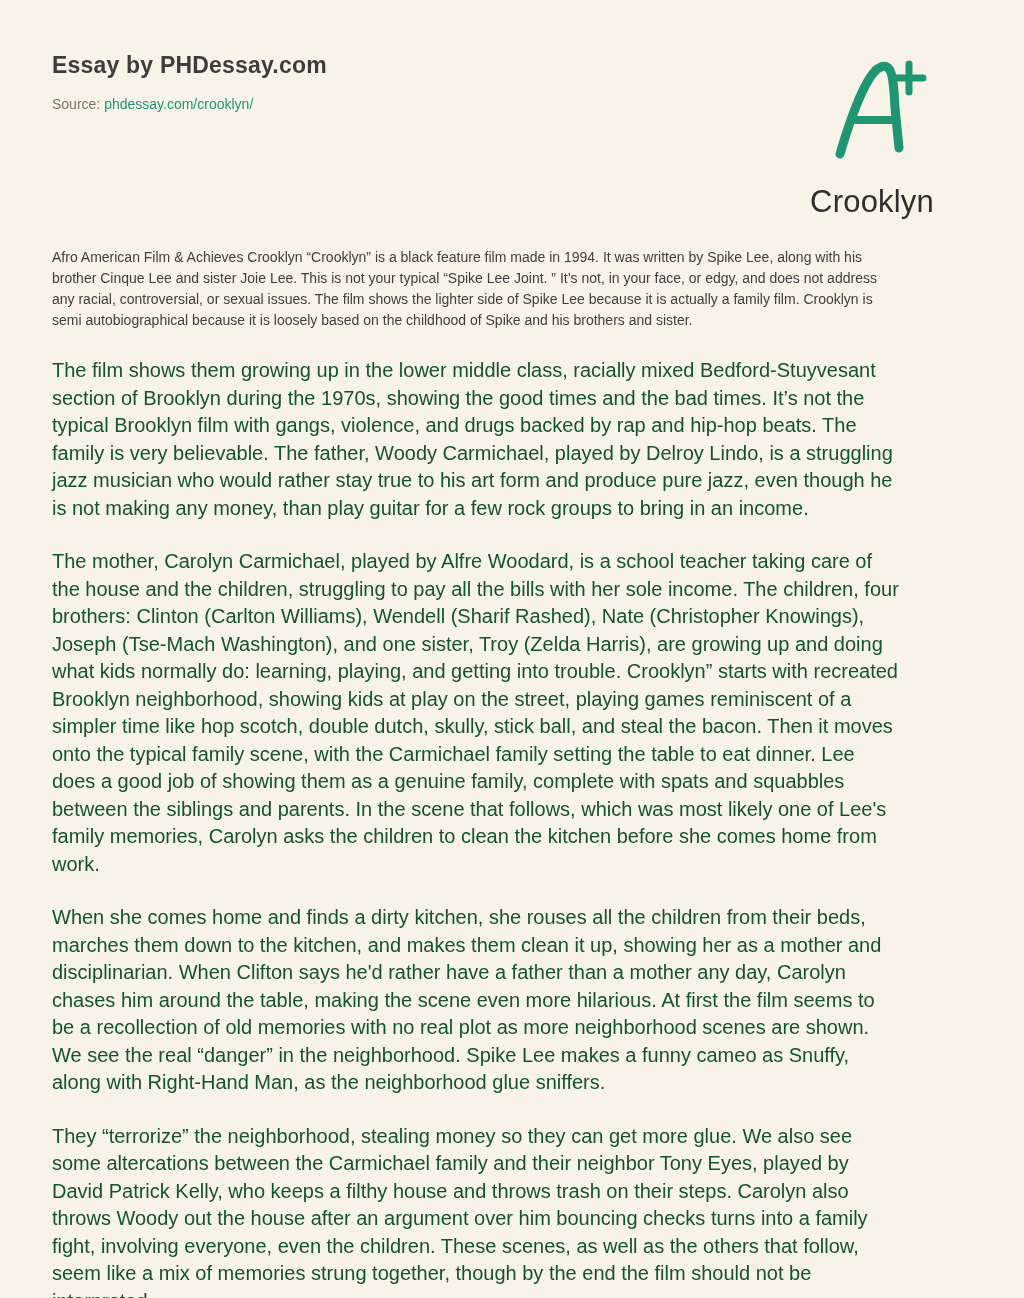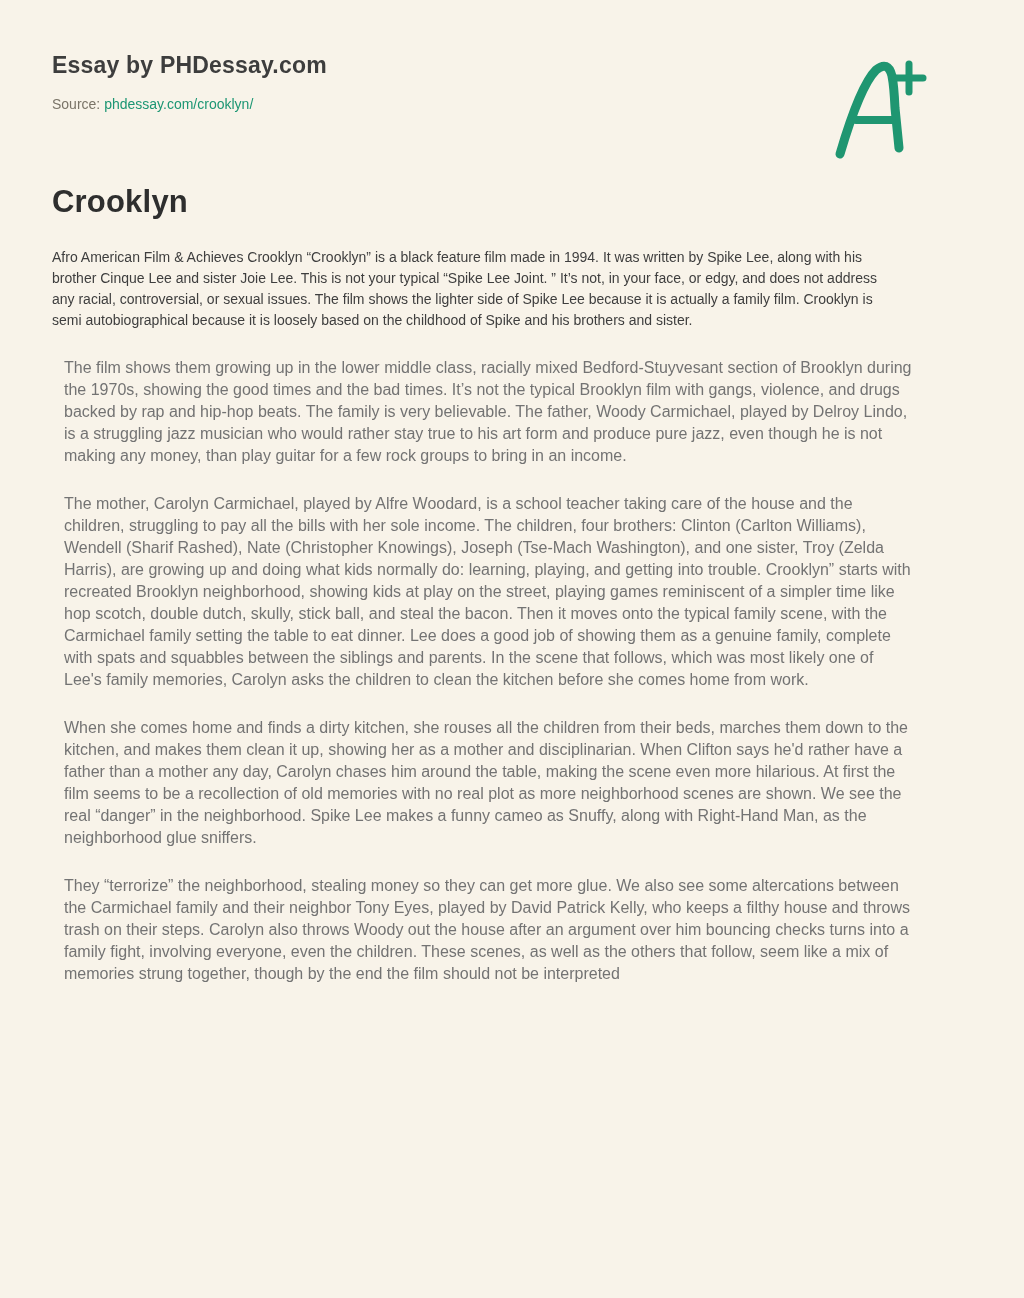--- a/index.html
+++ b/index.html
@@ -42,36 +42,37 @@
   .logo {
     position: absolute;
     top: 56px;
     right: 96px;
     width: 96px;
     height: 104px;
   }
   .essay-title {
     margin-top: 72px;
     font-size: 31px;
-    font-weight: 700;
+    font-weight: 400;
     color: #2e2e2e;
     letter-spacing: 0.2px;
+    text-align: right;
   }
   .abstract {
     margin-top: 27px;
     font-size: 14px;
     line-height: 1.5;
     color: #3e3e3e;
     max-width: 848px;
   }
   .body-par {
-    margin: 26px 0 0 12px;
-    font-size: 16px;
+    margin: 26px 0 0 0;
+    font-size: 20px;
     line-height: 1.375;
-    color: #737373;
+    color: #14532d;
     max-width: 848px;
   }
 </style>
 </head>
 <body>
 
 <div class="page">
 
   <div class="header">
     <div class="header-title">Essay by PHDessay.com</div>

